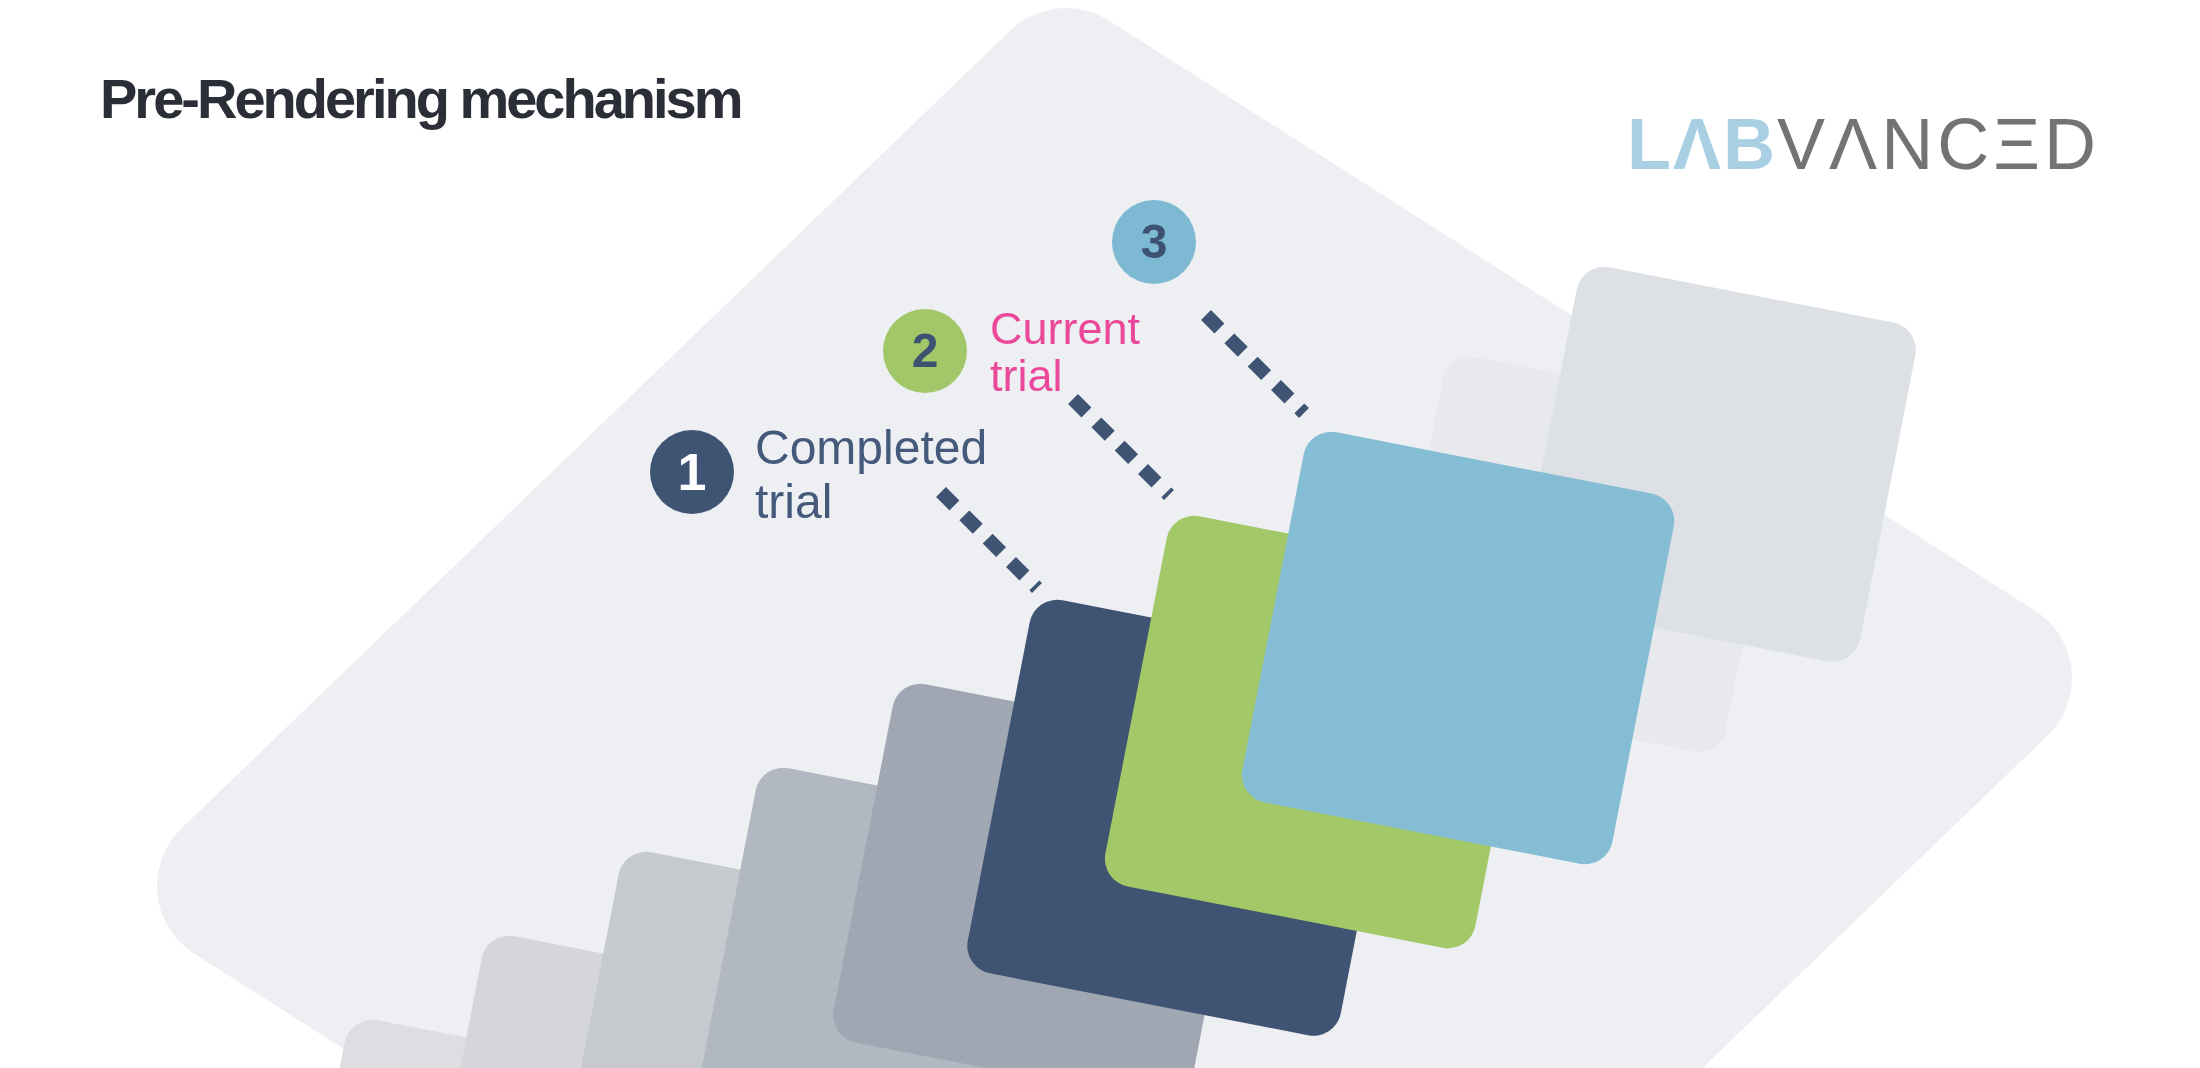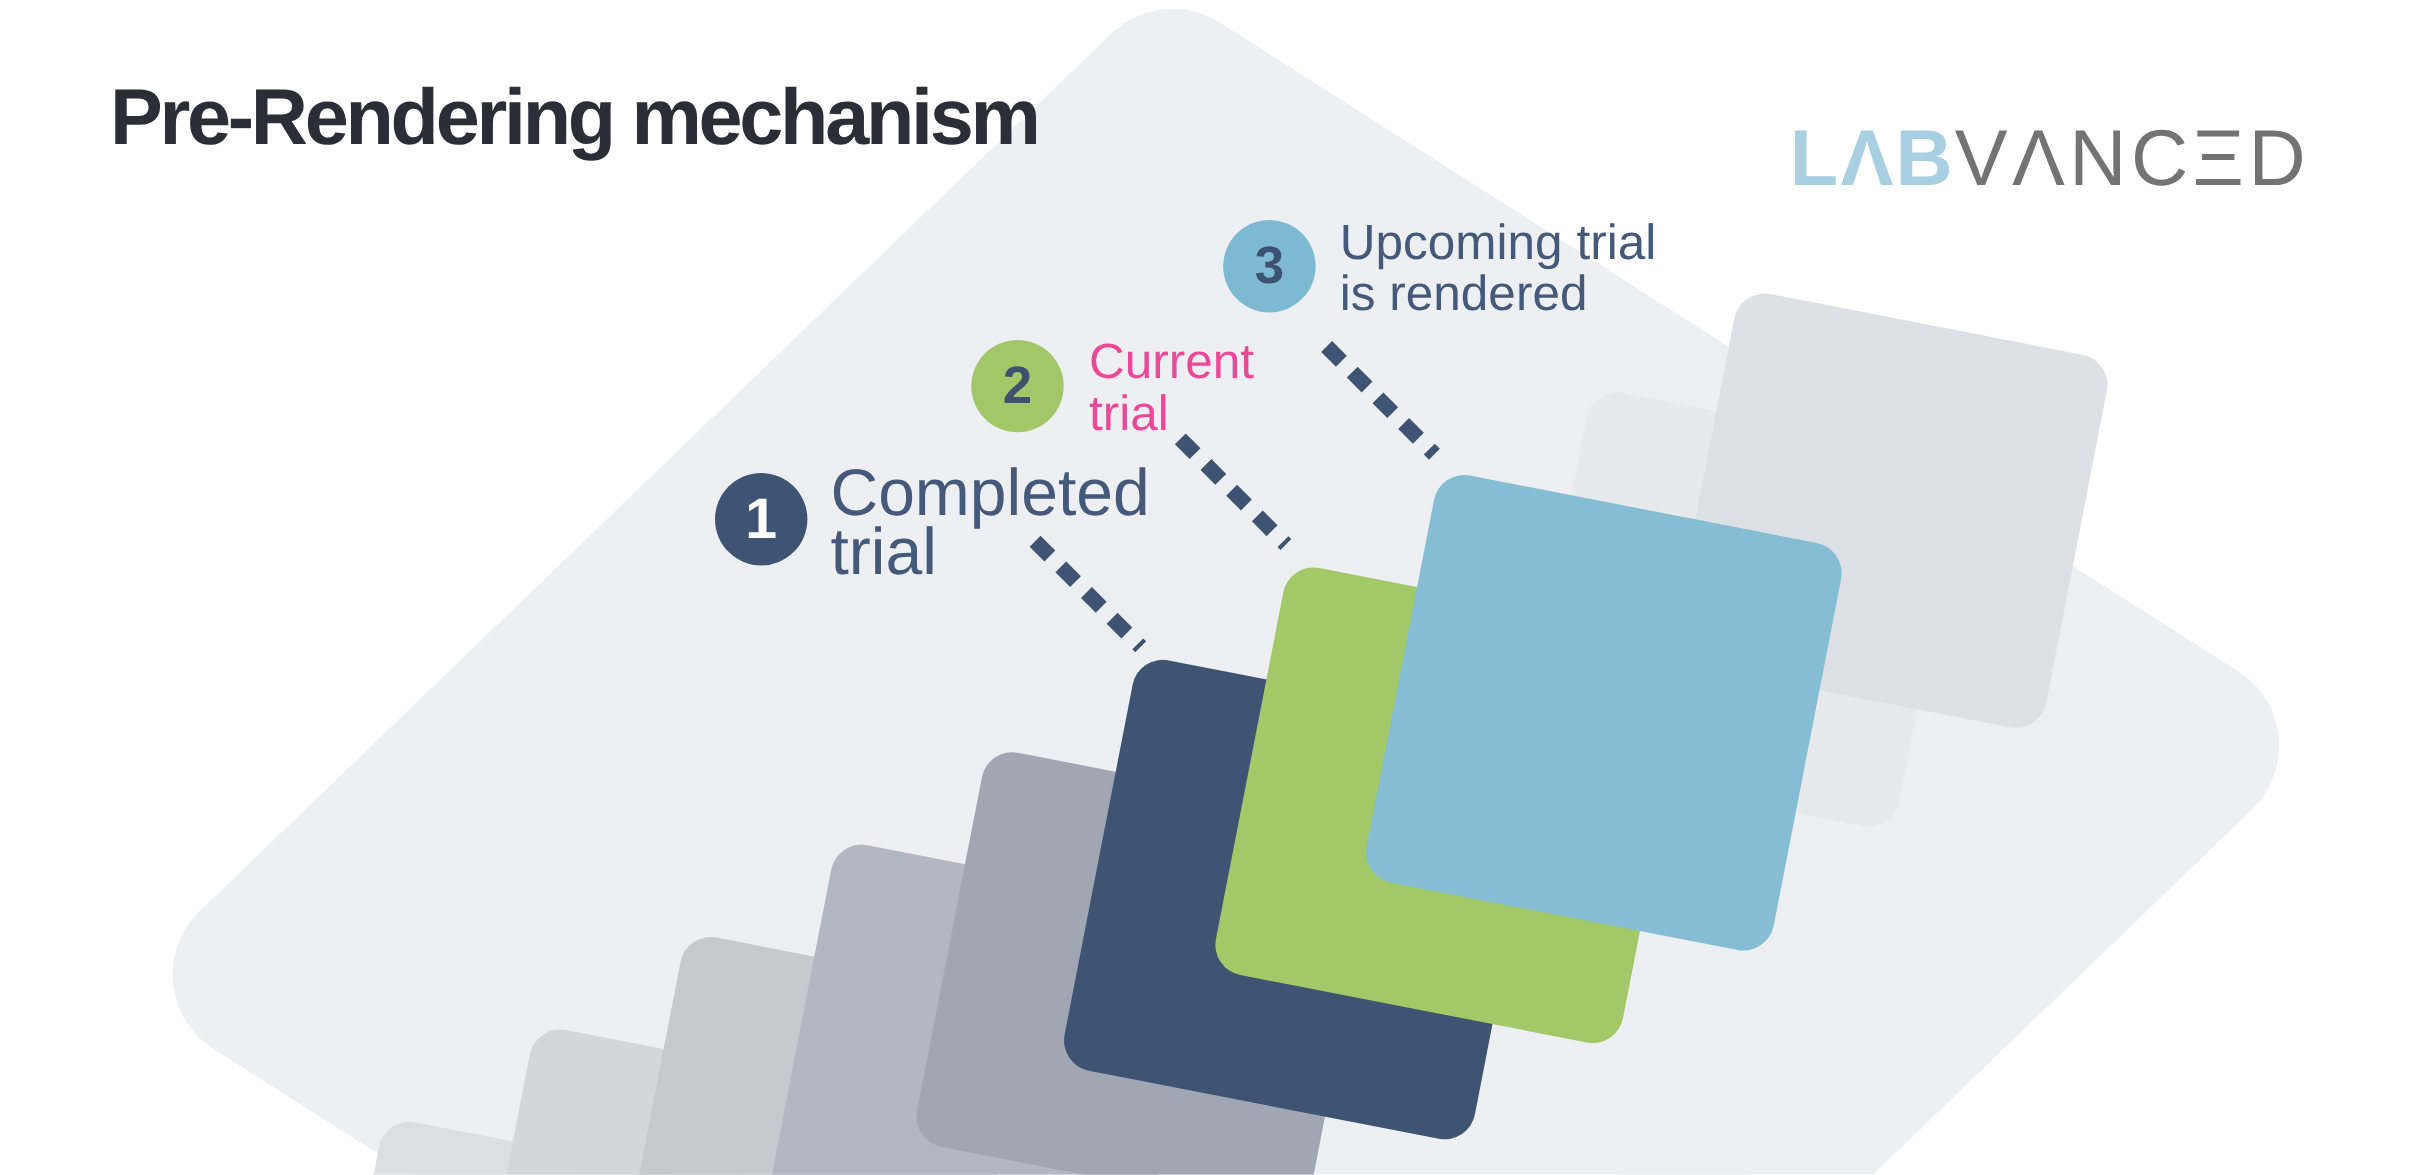--- a/index.html
+++ b/index.html
@@ -7,21 +7,21 @@
     position:relative;
     width:2200px;height:1068px;
     overflow:hidden;
     background:#ffffff;
     font-family:"Liberation Sans", sans-serif;
   }
   .layer{position:absolute;inset:0;width:2200px;height:1068px;}
   svg.layer{pointer-events:none;}
   .page-title{
     position:absolute;left:100px;top:66px;
-    font-size:72px;font-weight:bold;letter-spacing:-3px;
+    font-size:56px;font-weight:bold;letter-spacing:-3px;
     white-space:nowrap;
   }
   .logo{
     position:absolute;top:92px;right:100px;
     font-size:72px;white-space:nowrap;line-height:1;
     display:flex;align-items:baseline;
   }
   .logo .logo-bold{font-weight:bold;letter-spacing:2px;}
   .logo .logo-light{font-weight:100;letter-spacing:4px;}
   .square{
@@ -64,34 +64,30 @@
     </div>
 
   <svg class="layer" id="connectors" viewBox="0 0 2200 1068" width="2200" height="1068">
       <line x1="941" y1="492" x2="1037" y2="588" stroke="#3e5472" stroke-width="14" stroke-dasharray="19 14"></line>
       <line x1="1073" y1="399" x2="1169" y2="495" stroke="#3e5472" stroke-width="14" stroke-dasharray="19 14"></line>
       <line x1="1206" y1="315" x2="1304" y2="413" stroke="#3e5472" stroke-width="14" stroke-dasharray="19 14"></line>
     </svg>
 
   <div class="layer" id="legend">
       <div class="legend-circle" style="left: 650px; top: 430px; width: 84px; height: 84px; background: rgb(62, 84, 114); color: rgb(255, 255, 255); font-size: 52px;">1</div>
-      <div class="legend-text" style="left: 755px; top: 421px; font-size: 60px; line-height: 54px; color: rgb(69, 89, 123);">
+      <div class="legend-text" style="left: 755px; top: 421px; font-size: 48px; line-height: 54px; color: rgb(69, 89, 123);">
         <div>Completed</div>
         <div>trial</div>
       </div>
       <div class="legend-circle" style="left: 883px; top: 309px; width: 84px; height: 84px; background: rgb(162, 199, 104); color: rgb(61, 82, 113); font-size: 48px;">2</div>
       <div class="legend-text" style="left: 990px; top: 305px; font-size: 45px; line-height: 47px; color: #ec4899;">
         <div>Current</div>
         <div>trial</div>
       </div>
       <div class="legend-circle" style="left: 1112px; top: 200px; width: 84px; height: 84px; background: rgb(125, 185, 210); color: rgb(61, 82, 113); font-size: 48px;">3</div>
-      <div class="legend-text" style="left: 1218px; top: 196px; font-size: 45px; line-height: 47px; color: rgb(69, 89, 123);">
-        <div>Upcoming trial</div>
-        <div>is rendered</div>
-      </div>
     </div>
 
   <div class="page-title" style="color: rgb(43, 46, 55);">Pre-Rendering mechanism</div>
 
   <div class="logo">
     <span class="logo-bold" style="color: rgb(169, 207, 227);">LΛB</span>
       <span class="logo-light" style="color: #737373; margin-top: 16px;">VΛNCΞD</span>
   </div>
 
 </div>

